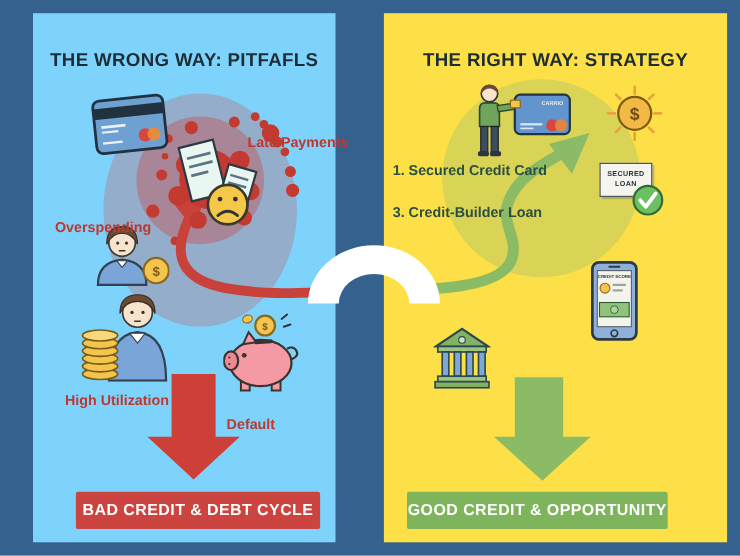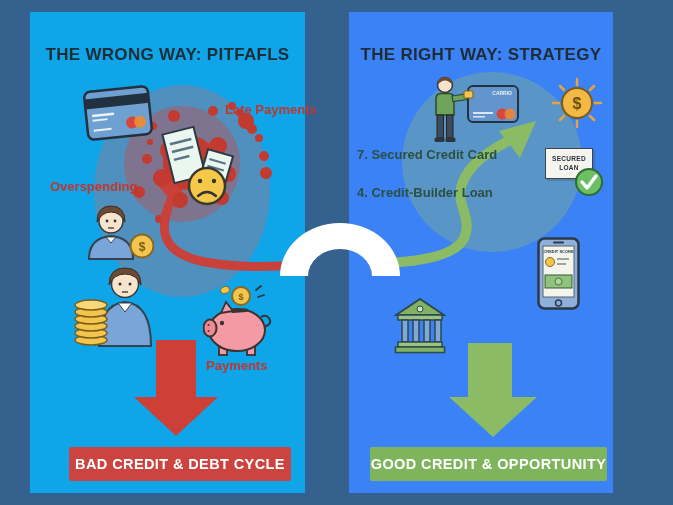--- a/index.html
+++ b/index.html
@@ -1,28 +1,28 @@
 <!DOCTYPE html>
 <html><head>
 <meta charset="utf-8">
 <style>
   html,body{margin:0;padding:0;}
   #canvas{position:relative;width:673px;height:505px;background:#35618f;overflow:hidden;
           font-family:"Liberation Sans",sans-serif;}
   .panel{position:absolute;top:12px;height:481px;}
-  #left-panel{left:30px;width:275px;background:#0ea5e9;}
-  #right-panel{left:349px;width:264px;background:#3b82f6;}
+  #left-panel{left:30px;width:275px;background:#7dd3fc;}
+  #right-panel{left:349px;width:312px;background:#fde047;}
   .panel-title{position:absolute;top:33px;width:100%;text-align:center;
     font-size:17px;font-weight:bold;color:#1e2c35;letter-spacing:.3px;}
   .soft-circle{position:absolute;border-radius:50%;}
   #pink-ellipse{left:94px;top:85px;width:176px;height:212px;background:rgba(187,110,122,.38);}
   #pink-inner{left:124px;top:106px;width:116px;height:116px;background:rgba(198,75,75,.40);}
   #green-halo{left:402px;top:72px;width:180px;height:180px;background:rgba(150,186,116,.35);}
   .abs{position:absolute;}
-  .label-red{position:absolute;font-size:13px;font-weight:bold;color:#bf372e;white-space:nowrap;}
+  .label-red{position:absolute;font-size:13px;font-weight:bold;color:#bf372e;white-space:nowrap;margin-top:20px;}
   .label-green{position:absolute;font-size:13px;font-weight:bold;color:#2b4f41;white-space:nowrap;}
   .banner{position:absolute;height:34px;display:flex;align-items:center;justify-content:center;
     color:#fff;font-weight:bold;font-size:14.5px;letter-spacing:.4px;border-radius:2px;white-space:nowrap;}
   #banner-bad{left:69px;top:447px;width:222px;background:#cb4440;}
   #banner-good{left:370px;top:447px;width:237px;background:#7eb45b;}
   #secured-badge{left:545px;top:148px;width:46px;height:29px;background:#f5f4ef;
     border:1.5px solid #3a454e;box-shadow:2px 2px 0 rgba(60,70,80,.25);
     display:flex;flex-direction:column;align-items:center;justify-content:center;line-height:1.25;}
   #secured-badge span{font-size:6.5px;font-weight:bold;color:#27333d;letter-spacing:.3px;}
   svg{display:block;}
@@ -233,21 +233,22 @@
     <rect x="8" y="23" width="6" height="22" fill="#7fa8d6" stroke="#2c4850" stroke-width="1.5"></rect>
     <rect x="19" y="23" width="6" height="22" fill="#7fa8d6" stroke="#2c4850" stroke-width="1.5"></rect>
     <rect x="30" y="23" width="6" height="22" fill="#7fa8d6" stroke="#2c4850" stroke-width="1.5"></rect>
     <rect x="41" y="23" width="6" height="22" fill="#7fa8d6" stroke="#2c4850" stroke-width="1.5"></rect>
     <rect x="4" y="45" width="44" height="5" fill="#9cc47e" stroke="#2c4850" stroke-width="1.5"></rect>
     <rect x="1.5" y="50" width="49" height="5.5" fill="#83b264" stroke="#2c4850" stroke-width="1.5"></rect>
   </svg>
 
   <div class="label-red" style="left:225px;top:102px;">Late Payments</div>
   <div class="label-red" style="left:50px;top:179px;">Overspending</div>
-  <div class="label-red" style="left:206px;top:358px;">Payments</div>
-
-  <div class="label-green" style="left:357px;top:147px;">7. Secured Credit Card</div>
-  <div class="label-green" style="left:357px;top:185px;">4. Credit-Builder Loan</div>
+  <div class="label-red" style="left:59px;top:336px;">High Utilization</div>
+  <div class="label-red" style="left:206px;top:358px;">Default</div>
+
+  <div class="label-green" style="left:357px;top:147px;">1. Secured Credit Card</div>
+  <div class="label-green" style="left:357px;top:185px;">3. Credit-Builder Loan</div>
 
   <div id="banner-good" class="banner">GOOD CREDIT &amp; OPPORTUNITY</div>
   <div id="banner-bad" class="banner">BAD CREDIT &amp; DEBT CYCLE</div>
 
 </div>
 
 </body></html>

